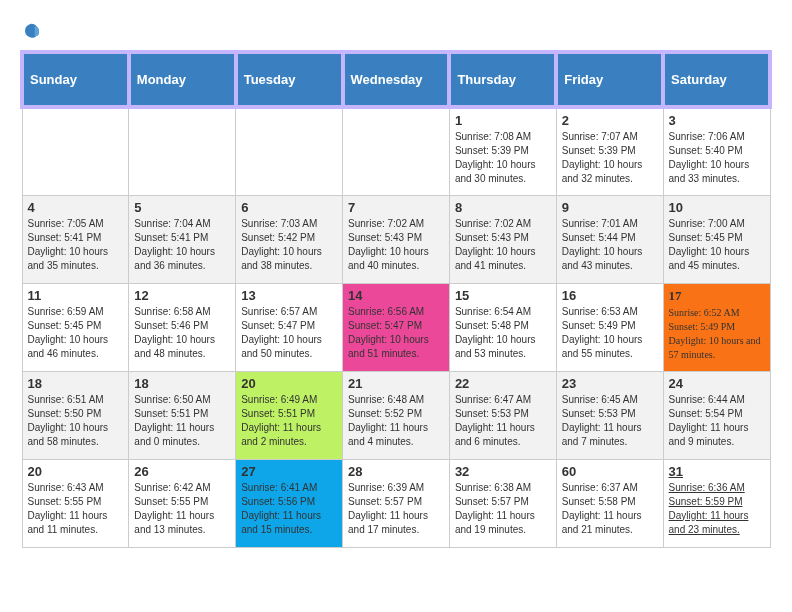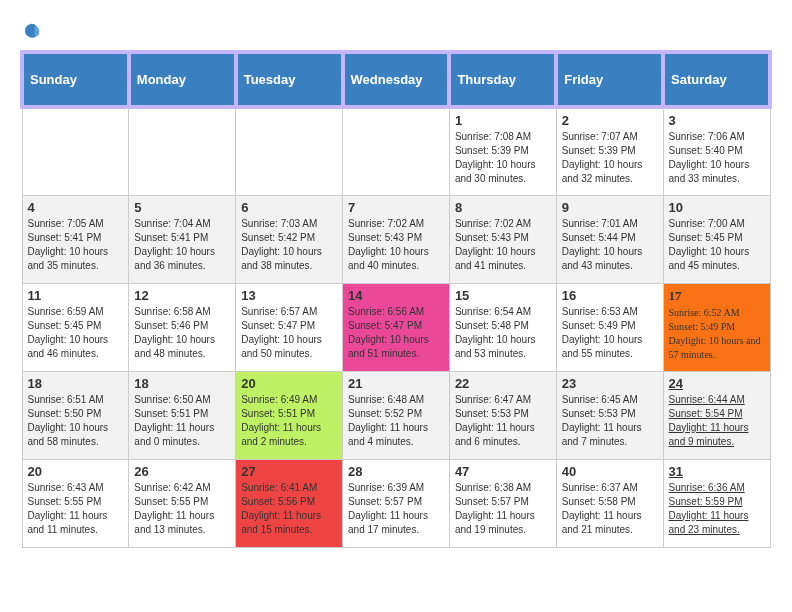--- a/index.html
+++ b/index.html
@@ -220,48 +220,48 @@
           <div class="day-info">Sunrise: 6:48 AM<br>Sunset: 5:52 PM<br>Daylight: 11 hours and 4 minutes.</div>
         </td>
         <td style="background-color: rgb(242, 242, 242);">
           <span class="day-num">22</span>
           <div class="day-info">Sunrise: 6:47 AM<br>Sunset: 5:53 PM<br>Daylight: 11 hours and 6 minutes.</div>
         </td>
         <td style="background-color: rgb(242, 242, 242);">
           <span class="day-num">23</span>
           <div class="day-info">Sunrise: 6:45 AM<br>Sunset: 5:53 PM<br>Daylight: 11 hours and 7 minutes.</div>
         </td>
-        <td style="background-color: rgb(242, 242, 242); text-decoration: underline;">
+        <td style="background-color: rgb(242, 242, 242);">
           <span class="day-num">24</span>
           <div class="day-info">Sunrise: 6:44 AM<br>Sunset: 5:54 PM<br>Daylight: 11 hours and 9 minutes.</div>
         </td>
       </tr>
       <tr>
         <td style="background-color: rgb(255, 255, 255);">
           <span class="day-num">20</span>
           <div class="day-info">Sunrise: 6:43 AM<br>Sunset: 5:55 PM<br>Daylight: 11 hours and 11 minutes.</div>
         </td>
         <td style="background-color: rgb(255, 255, 255);">
           <span class="day-num">26</span>
           <div class="day-info">Sunrise: 6:42 AM<br>Sunset: 5:55 PM<br>Daylight: 11 hours and 13 minutes.</div>
         </td>
-        <td style="background-color: #ef4444;">
+        <td style="background-color: #0ea5e9;">
           <span class="day-num">27</span>
           <div class="day-info">Sunrise: 6:41 AM<br>Sunset: 5:56 PM<br>Daylight: 11 hours and 15 minutes.</div>
         </td>
         <td style="background-color: rgb(255, 255, 255);">
           <span class="day-num">28</span>
           <div class="day-info">Sunrise: 6:39 AM<br>Sunset: 5:57 PM<br>Daylight: 11 hours and 17 minutes.</div>
         </td>
         <td style="background-color: rgb(255, 255, 255);">
-          <span class="day-num">47</span>
+          <span class="day-num">32</span>
           <div class="day-info">Sunrise: 6:38 AM<br>Sunset: 5:57 PM<br>Daylight: 11 hours and 19 minutes.</div>
         </td>
         <td style="background-color: rgb(255, 255, 255);">
-          <span class="day-num">40</span>
+          <span class="day-num">60</span>
           <div class="day-info">Sunrise: 6:37 AM<br>Sunset: 5:58 PM<br>Daylight: 11 hours and 21 minutes.</div>
         </td>
         <td style="background-color: rgb(255, 255, 255); text-decoration: underline;">
           <span class="day-num">31</span>
           <div class="day-info">Sunrise: 6:36 AM<br>Sunset: 5:59 PM<br>Daylight: 11 hours and 23 minutes.</div>
         </td>
       </tr>
     </tbody>
 </table>
 

